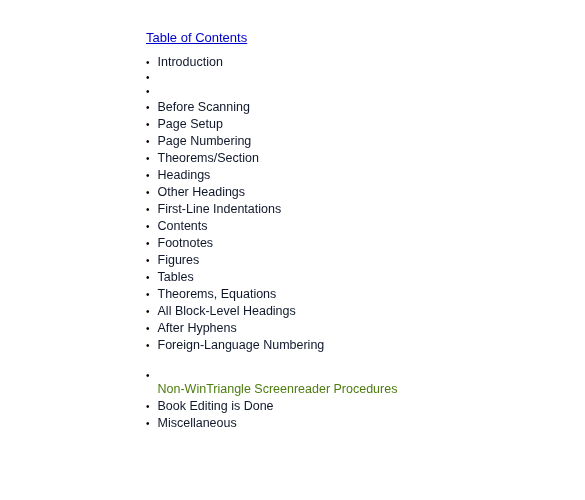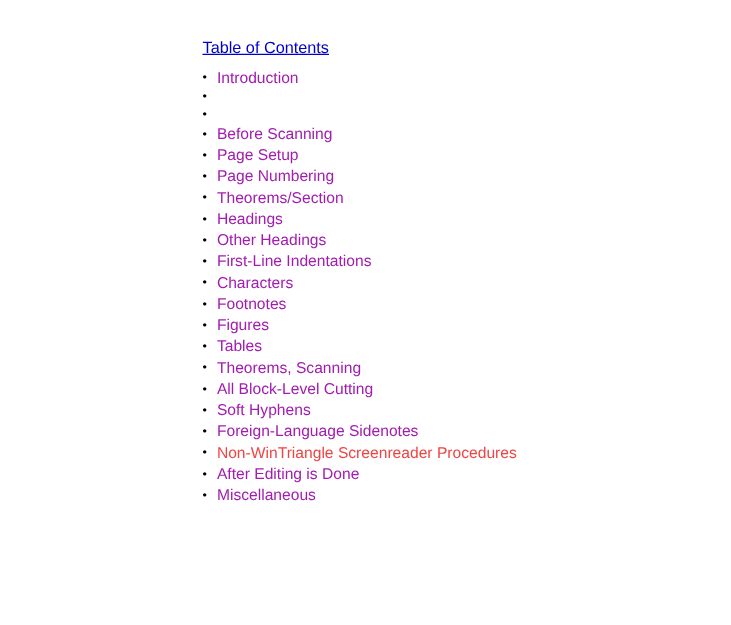--- a/index.html
+++ b/index.html
@@ -14,21 +14,21 @@
       background-color: #ffffff;
       font-family: Arial, sans-serif;
       font-size: 13px;
       overflow: hidden;
     }
 
     .page-container {
       width: 585px;
       height: 500px;
       background: #ffffff;
-      padding: 30px 52px;
+      padding: 30px 36px;
     }
 
     .toc-title {
       color: #0000cc;
       text-decoration: underline;
       font-size: 13px;
       font-weight: normal;
       margin-bottom: 10px;
       margin-left: 110px;
     }
@@ -46,28 +46,29 @@
     }
 
     .bullet {
       color: #000000;
       margin-right: 8px;
       font-size: 10px;
       flex-shrink: 0;
     }
 
     .toc-link-blue {
-      color: #a21caf;
+      color: #0f172a;
       text-decoration: none;
       text-align: center;
     }
 
     .toc-link-red {
-      color: #ef4444;
+      color: #4d7c0f;
       text-decoration: none;
+      margin-top: 27px;
     }
   </style>
 </head>
 <body>
 
 <div class="page-container">
   <div class="toc-title">Table of Contents</div>
   <ul class="toc-list">
   <li>
         <span class="bullet">•</span>
@@ -102,56 +103,56 @@
       <li>
         <span class="bullet">•</span>
         <a href="#" class="toc-link-blue">Other Headings</a>
       </li>
       <li>
         <span class="bullet">•</span>
         <a href="#" class="toc-link-blue">First-Line Indentations</a>
       </li>
       <li>
         <span class="bullet">•</span>
-        <a href="#" class="toc-link-blue">Characters</a>
+        <a href="#" class="toc-link-blue">Contents</a>
       </li>
       <li>
         <span class="bullet">•</span>
         <a href="#" class="toc-link-blue">Footnotes</a>
       </li>
       <li>
         <span class="bullet">•</span>
         <a href="#" class="toc-link-blue">Figures</a>
       </li>
       <li>
         <span class="bullet">•</span>
         <a href="#" class="toc-link-blue">Tables</a>
       </li>
       <li>
         <span class="bullet">•</span>
-        <a href="#" class="toc-link-blue">Theorems, Scanning</a>
+        <a href="#" class="toc-link-blue">Theorems, Equations</a>
       </li>
       <li>
         <span class="bullet">•</span>
-        <a href="#" class="toc-link-blue">All Block-Level Cutting</a>
+        <a href="#" class="toc-link-blue">All Block-Level Headings</a>
       </li>
       <li>
         <span class="bullet">•</span>
-        <a href="#" class="toc-link-blue">Soft Hyphens</a>
+        <a href="#" class="toc-link-blue">After Hyphens</a>
       </li>
       <li>
         <span class="bullet">•</span>
-        <a href="#" class="toc-link-blue">Foreign-Language Sidenotes</a>
+        <a href="#" class="toc-link-blue">Foreign-Language Numbering</a>
       </li>
       <li>
         <span class="bullet">•</span>
         <a href="#" class="toc-link-red">Non-WinTriangle Screenreader Procedures</a>
       </li>
       <li>
         <span class="bullet">•</span>
-        <a href="#" class="toc-link-blue">After Editing is Done</a>
+        <a href="#" class="toc-link-blue">Book Editing is Done</a>
       </li>
       <li>
         <span class="bullet">•</span>
         <a href="#" class="toc-link-blue">Miscellaneous</a>
       </li>
     </ul>
 </div>
 
 </body></html>

